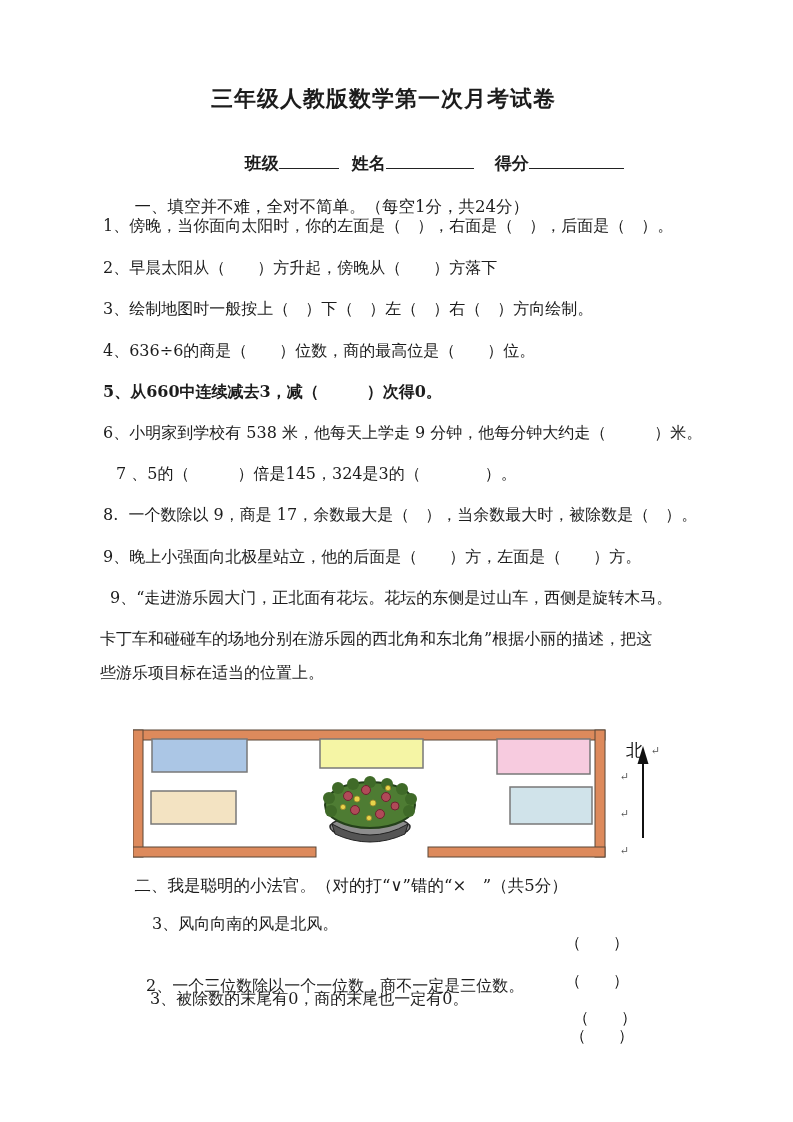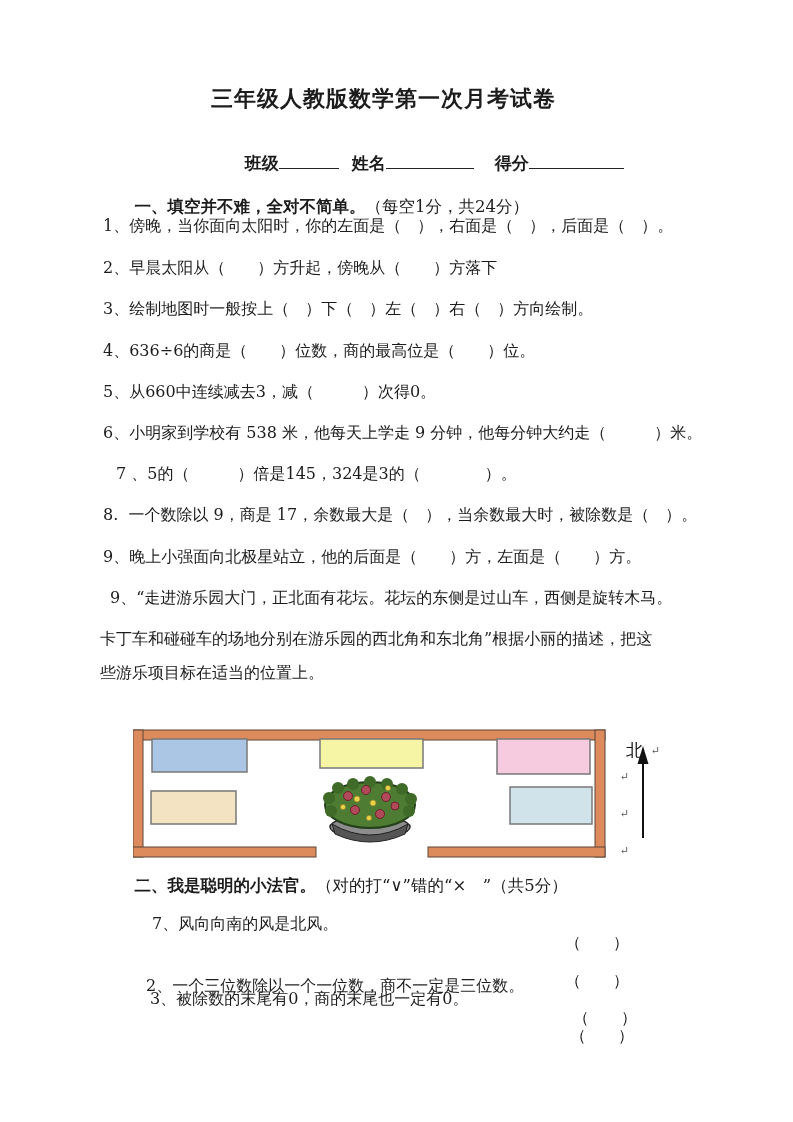--- a/index.html
+++ b/index.html
@@ -15,21 +15,21 @@
   }
   .hdr{left:233px;top:131px;font-size:17px;font-weight:bold;}
   .hdr .blank{
     display:inline-block;height:17px;border-bottom:1.6px solid #222;
     vertical-align:baseline;
   }
   .b1{width:60px;margin-right:13px;}
   .b2{width:88px;margin-right:21px;}
   .b3{width:95px;}
   .sec-head{font-size:16.5px;}
-  .sec-head .bold{font-weight:bold;}
+  .sec-head .bold{font-weight:normal;}
   .q{font-size:16px;line-height:21px;}
   .tf-row{left:0;top:0;width:793px;font-size:16px;}
   .tf-text{position:absolute;white-space:pre;}
   .tf-paren{position:absolute;left:565px;white-space:pre;}
   .diagram{left:123px;top:709px;width:545px;height:132px;}
 </style>
 </head>
 <body>
 
 <div class="abs title">三年级人教版数学第一次月考试卷</div>
@@ -39,21 +39,21 @@
 </div>
 
 <div class="abs sec-head" style="left:124px;top:177px;">
   <span class="bold">一、填空并不难，全对不简单。</span><span>（每空1分，共24分）</span>
 </div>
 
 <div class="abs q" style="left:103px;top:215px;">1、傍晚，当你面向太阳时，你的左面是（　），右面是（　），后面是（　）。</div>
 <div class="abs q" style="left:103px;top:257px;">2、早晨太阳从（　　）方升起，傍晚从（　　）方落下</div>
 <div class="abs q" style="left:103px;top:298px;">3、绘制地图时一般按上（　）下（　）左（　）右（　）方向绘制。</div>
 <div class="abs q" style="left:103px;top:340px;">4、636÷6的商是（　　）位数，商的最高位是（　　）位。</div>
-<div class="abs q" style="left:103px;top:381px;">5、从660中连续减去3，减（　　　）次得0。</div>
+<div class="abs q" style="left:103px;top:381px;font-weight:bold;">5、从660中连续减去3，减（　　　）次得0。</div>
 <div class="abs q" style="left:103px;top:422px;">6、小明家到学校有 538 米，他每天上学走 9 分钟，他每分钟大约走（　　　）米。</div>
 <div class="abs q" style="left:116px;top:463px;">7 、5的（　　　）倍是145，324是3的（　　　　）。</div>
 <div class="abs q" style="left:103px;top:504px;">8.  一个数除以 9，商是 17，余数最大是（　），当余数最大时，被除数是（　）。</div>
 <div class="abs q" style="left:103px;top:546px;">9、晚上小强面向北极星站立，他的后面是（　　）方，左面是（　　）方。</div>
 <div class="abs q" style="left:110px;top:587px;">9、“走进游乐园大门，正北面有花坛。花坛的东侧是过山车，西侧是旋转木马。</div>
 <div class="abs q" style="left:100px;top:628px;">卡丁车和碰碰车的场地分别在游乐园的西北角和东北角”根据小丽的描述，把这</div>
 <div class="abs q" style="left:100px;top:662px;">些游乐项目标在适当的位置上。</div>
 
 <div class="abs diagram">
   <svg width="545" height="132" viewBox="0 0 545 132" xmlns="http://www.w3.org/2000/svg">
@@ -116,21 +116,21 @@
       <text x="487" y="126">↵</text>
     </g>
   </svg>
 </div>
 
 <div class="abs sec-head" style="left:124px;top:856px;">
   <span class="bold">二、我是聪明的小法官。</span><span>（对的打“∨”错的“×　”（共5分）</span>
 </div>
 
 <div class="abs tf-row" style="top:895px;">
-  <span class="tf-text" style="left:152px;">7、风向向南的风是北风。</span>
+  <span class="tf-text" style="left:152px;">3、风向向南的风是北风。</span>
   <span class="tf-paren">（　　）</span>
 </div>
 <div class="abs tf-row" style="top:933px;">
   <span class="tf-text" style="left:146px;margin-top:24px;">2、一个三位数除以一个一位数，商不一定是三位数。</span>
   <span class="tf-paren">（　　）</span>
 </div>
 <div class="abs tf-row" style="top:970px;">
   <span class="tf-text" style="left:150px;">3、被除数的末尾有0，商的末尾也一定有0。</span>
   <span class="tf-paren" style="left:573px;">（　　）</span>
 </div>

